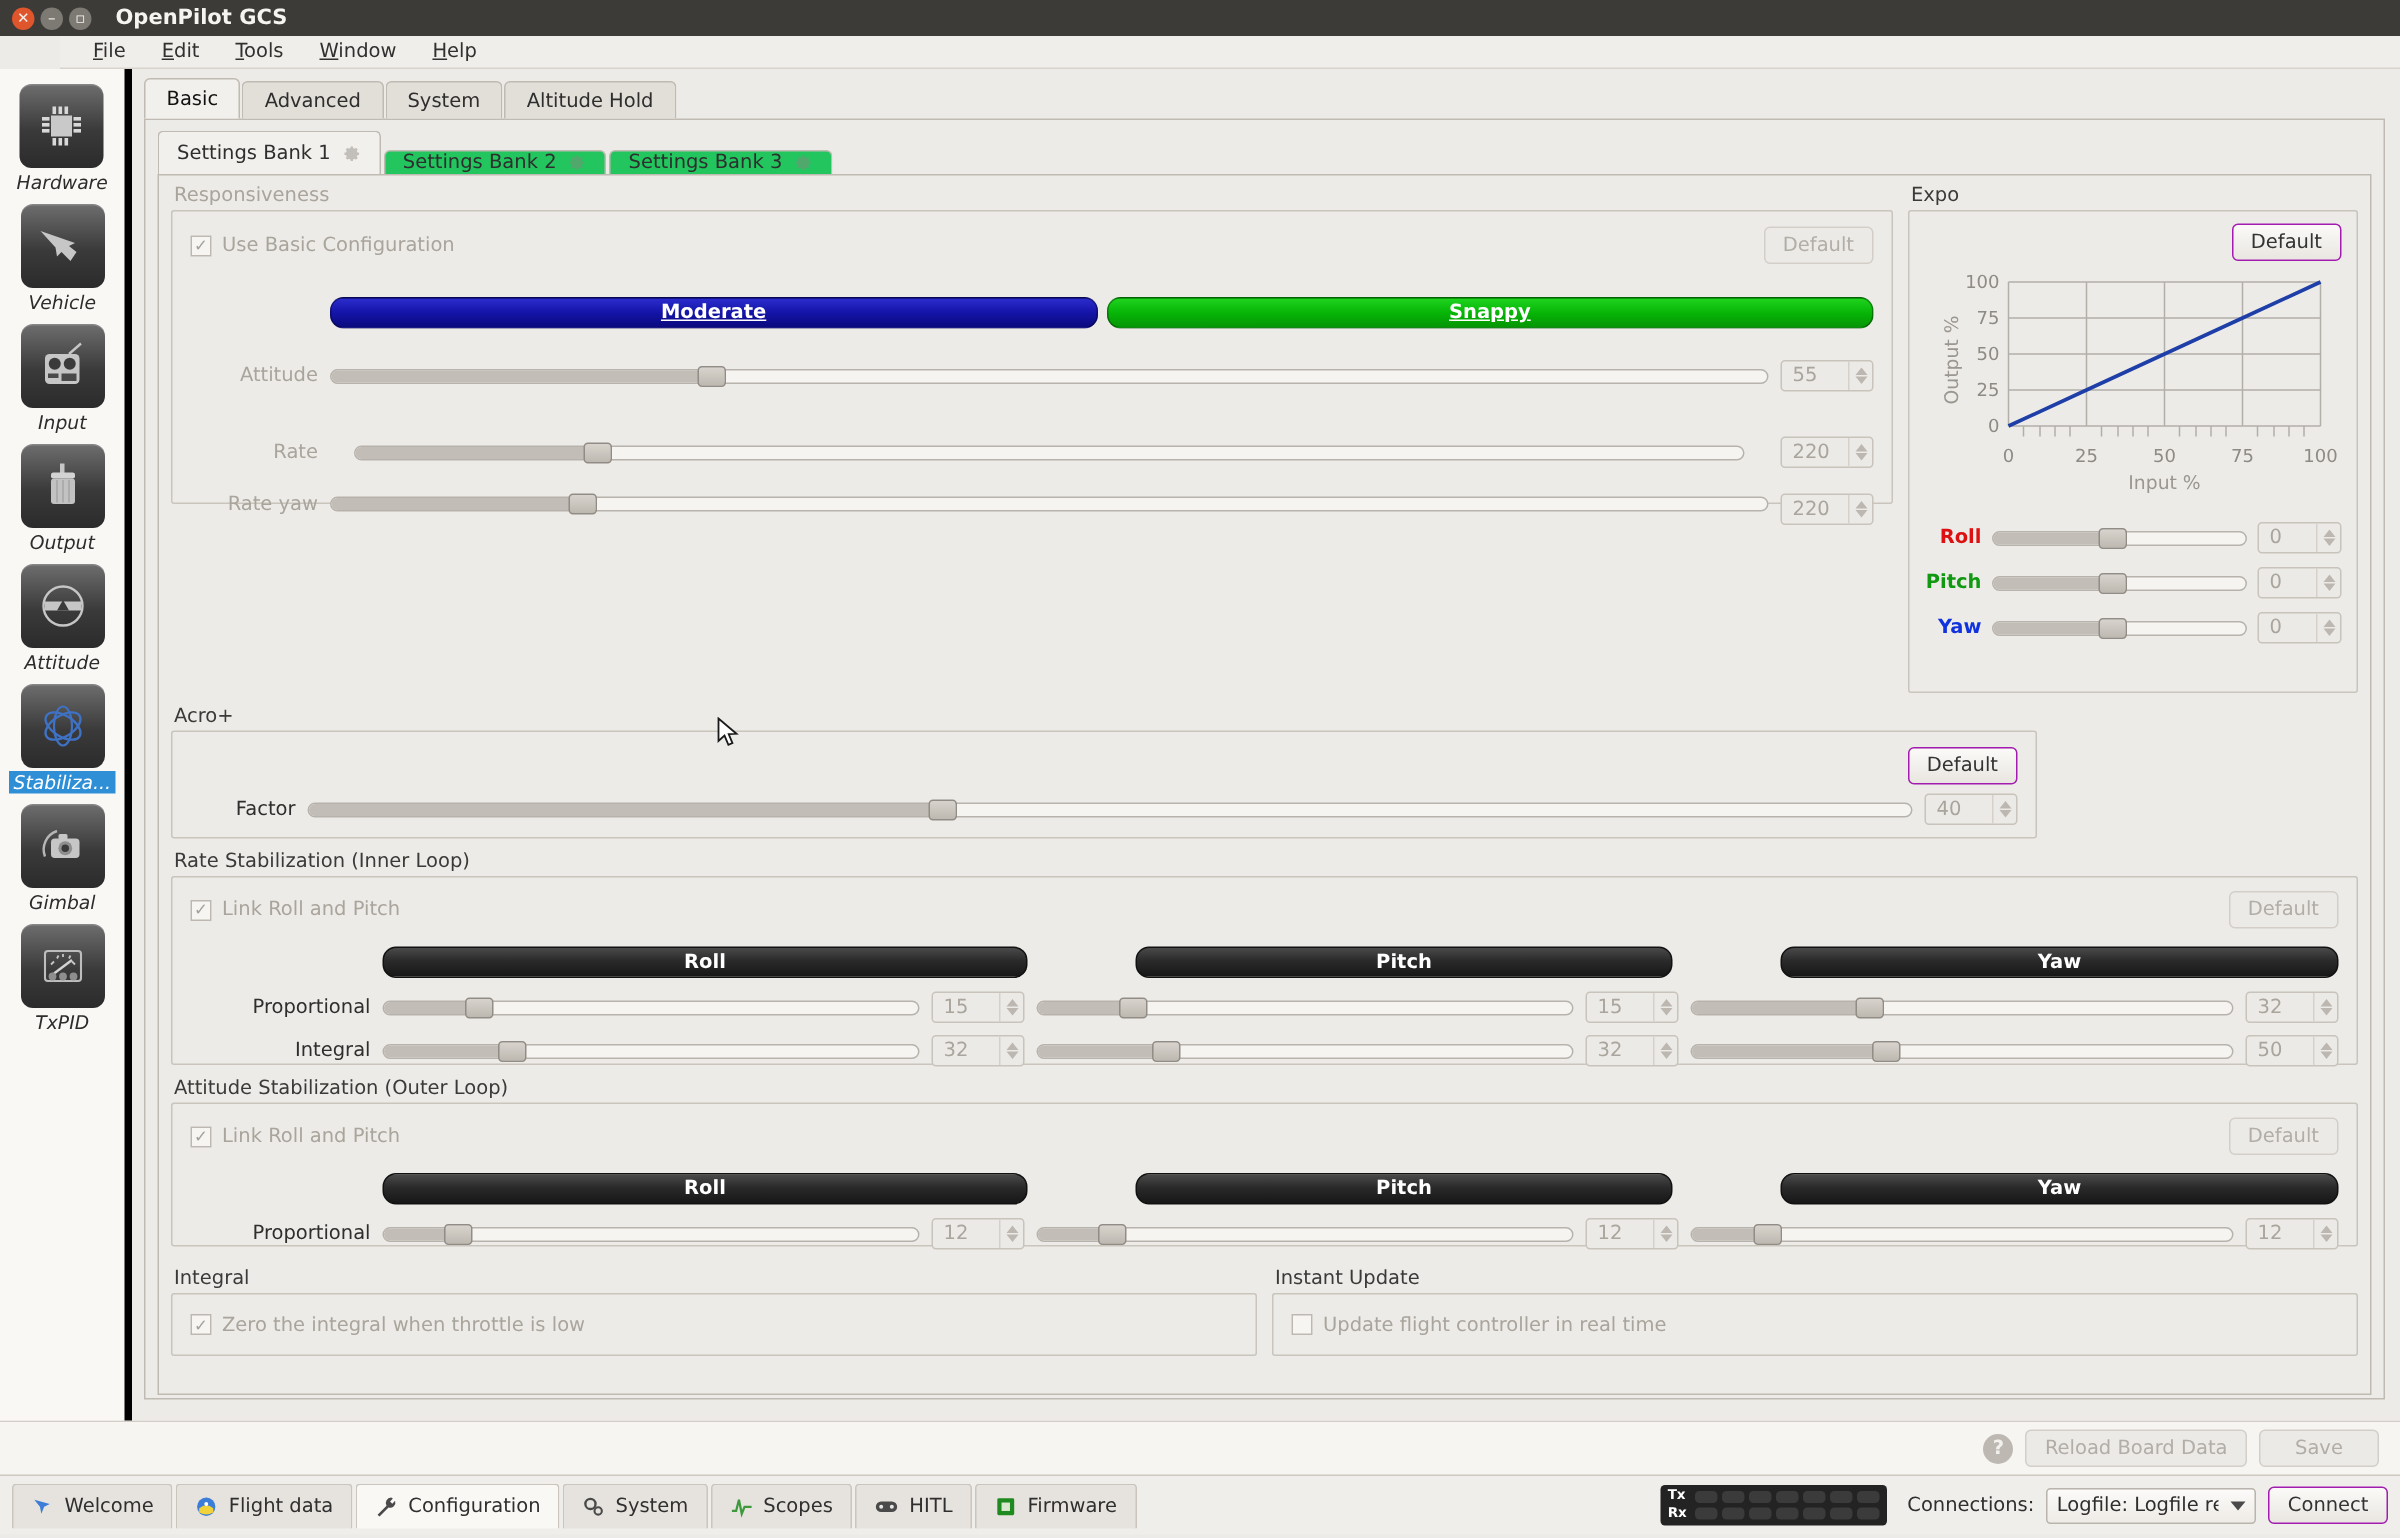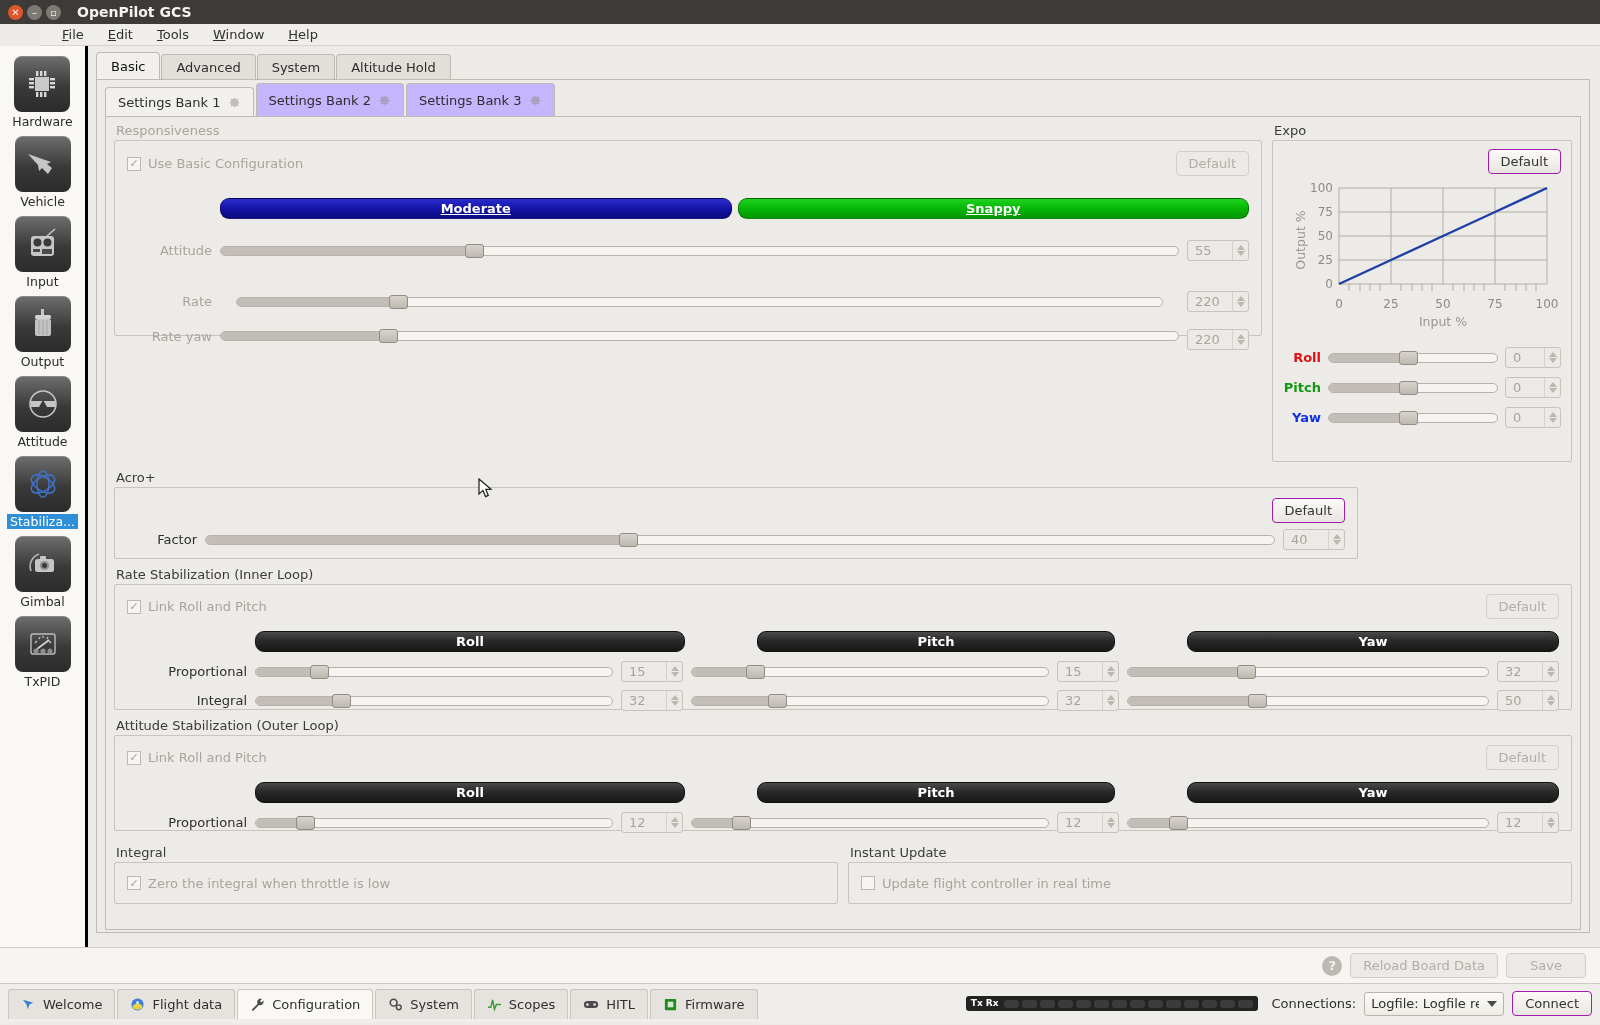--- a/index.html
+++ b/index.html
@@ -29,22 +29,22 @@
   
   .menubar { height:22px; background:#f0eeea; display:flex; align-items:center;
              padding-left:10px; border-bottom:1px solid #d8d4cd;margin-left:40px; }
   .menuitem { padding:0 12px; font-size:13px; color:#303030; cursor:default; }
   .menuitem u { text-decoration:underline; }
 
   
   .appbody { display:flex; height:901px; }
 
   
-  .sidebar { width:88px; background:#faf8f5; border-right:3px solid #000000;
-             padding-top:10px; display:flex; flex-direction:column; align-items:center; }
+  .sidebar { width:88px; background:#faf8f5; border-right:5px solid #000000;
+             padding-top:10px; display:flex; flex-direction:column; align-items:center;font-style:italic; }
   .side-item { margin-bottom:3px; display:flex; flex-direction:column; align-items:center;
                cursor:pointer; }
   .side-ico { width:56px; height:56px; border-radius:8px;
               background:linear-gradient(180deg,#6e6e6e 0%,#3a3a3a 55%,#2b2b2b 100%);
               display:flex; align-items:center; justify-content:center;
               box-shadow:inset 0 1px 0 rgba(255,255,255,.18); }
   .side-lbl { font-size:12.5px; color:#2c2c2c; margin-top:2px; margin-bottom:4px; }
   .side-lbl.sel { background:#2e8fd6; color:#fff; padding:0 3px; }
 
   
@@ -53,21 +53,21 @@
   .toptabs { display:flex; align-items:flex-end; height:25px; margin-left:4px; }
   .ttab { height:25px; padding:0 14px; background:#e2dfd9; border:1px solid #bfbab2;
           border-bottom:none; border-radius:4px 4px 0 0; display:flex; align-items:center;
           font-size:13px; color:#2e2e2e; margin-right:1px; cursor:pointer; }
   .ttab.active { background:#f2f0ec; height:27px; border-color:#bfbab2; color:#111; }
 
   .tabpane { border:1px solid #bfbab2; background:#edebe7; height:854px;
              margin-left:4px; padding:8px 8px 0 8px; }
 
   .banktabs { display:flex; align-items:flex-end; height:28px; }
-  .btab { height:33px; padding:0 12px; background:#c4b5fd; border:1px solid #bfbab2;
+  .btab { height:16px; padding:0 12px; background:#22c55e; border:1px solid #bfbab2;
           border-bottom:none; border-radius:4px 4px 0 0; display:flex; align-items:center;
           gap:7px; font-size:13px; color:#2e2e2e; margin-right:2px; cursor:pointer; }
   .btab.active { background:#f2f0ec; height:29px; }
   .gear { width:13px; height:13px; opacity:.45; }
 
   .bankpane { border:1px solid #bfbab2; border-top:1px solid #bfbab2; background:#edebe7;
               height:814px; padding:6px 8px; position:relative; }
 
   
   .gbox { position:relative; border:1px solid #c9c4bc; border-radius:2px;
@@ -140,21 +140,21 @@
   .taskbar { height:40px; background:#f0eeea; border-top:1px solid #cfcac2;
              display:flex; align-items:center; padding:0 8px; gap:0; }
   .tbtab { height:30px; padding:0 12px; display:flex; align-items:center; gap:7px;
            background:#e6e3de; border:1px solid #cac5bd; border-bottom:none;
            border-radius:3px 3px 0 0; font-size:13px; color:#2f2f2f; cursor:pointer;
            margin-right:2px; }
   .tbtab.active { background:#faf8f5; }
   .spacer { flex:1; }
   .leds { background:#232323; border-radius:3px; padding:3px 5px;
           display:flex; gap:5px; align-items:center; }
-  .ledcol { display:flex; flex-direction:row; gap:3px; }
+  .ledcol { display:flex; flex-direction:column; gap:3px; }
   .ledlbl { color:#fff; font-size:9px; font-weight:bold; line-height:9px; }
   .led { width:15px; height:8px; background:#3b3b3b; border-radius:3px; }
   .combo { height:24px; border:1px solid #b9b4ac; border-radius:3px;
            background:linear-gradient(180deg,#fcfbf9,#eeebe6); display:flex;
            align-items:center; padding:0 6px; font-size:13px; gap:8px; cursor:pointer; }
   .caret { width:0; height:0; border-left:5px solid transparent;
            border-right:5px solid transparent; border-top:6px solid #4a4a4a; }
 
   .cursor { position:absolute; pointer-events:none; }
 </style>

